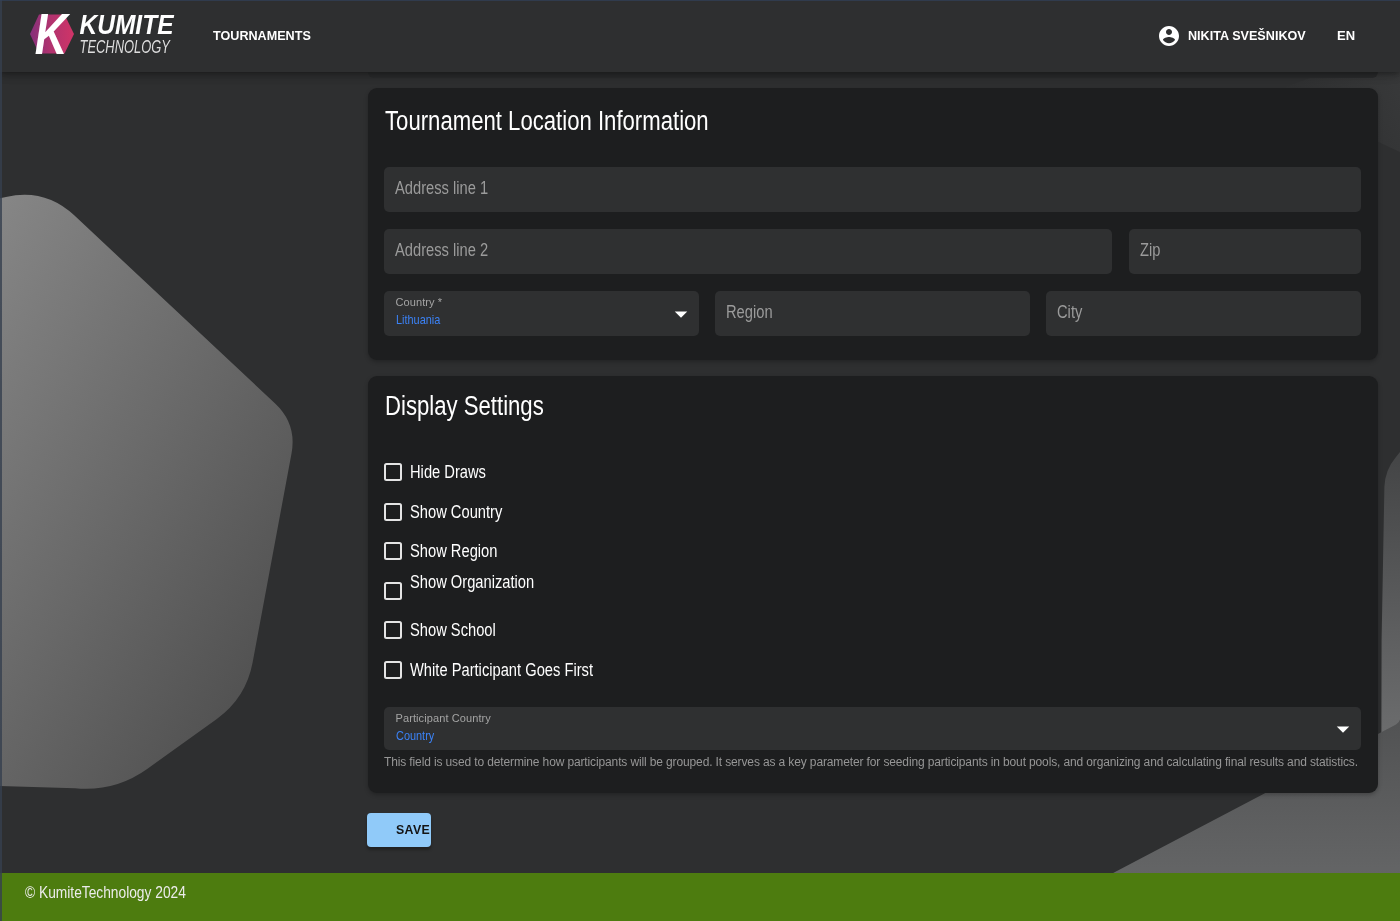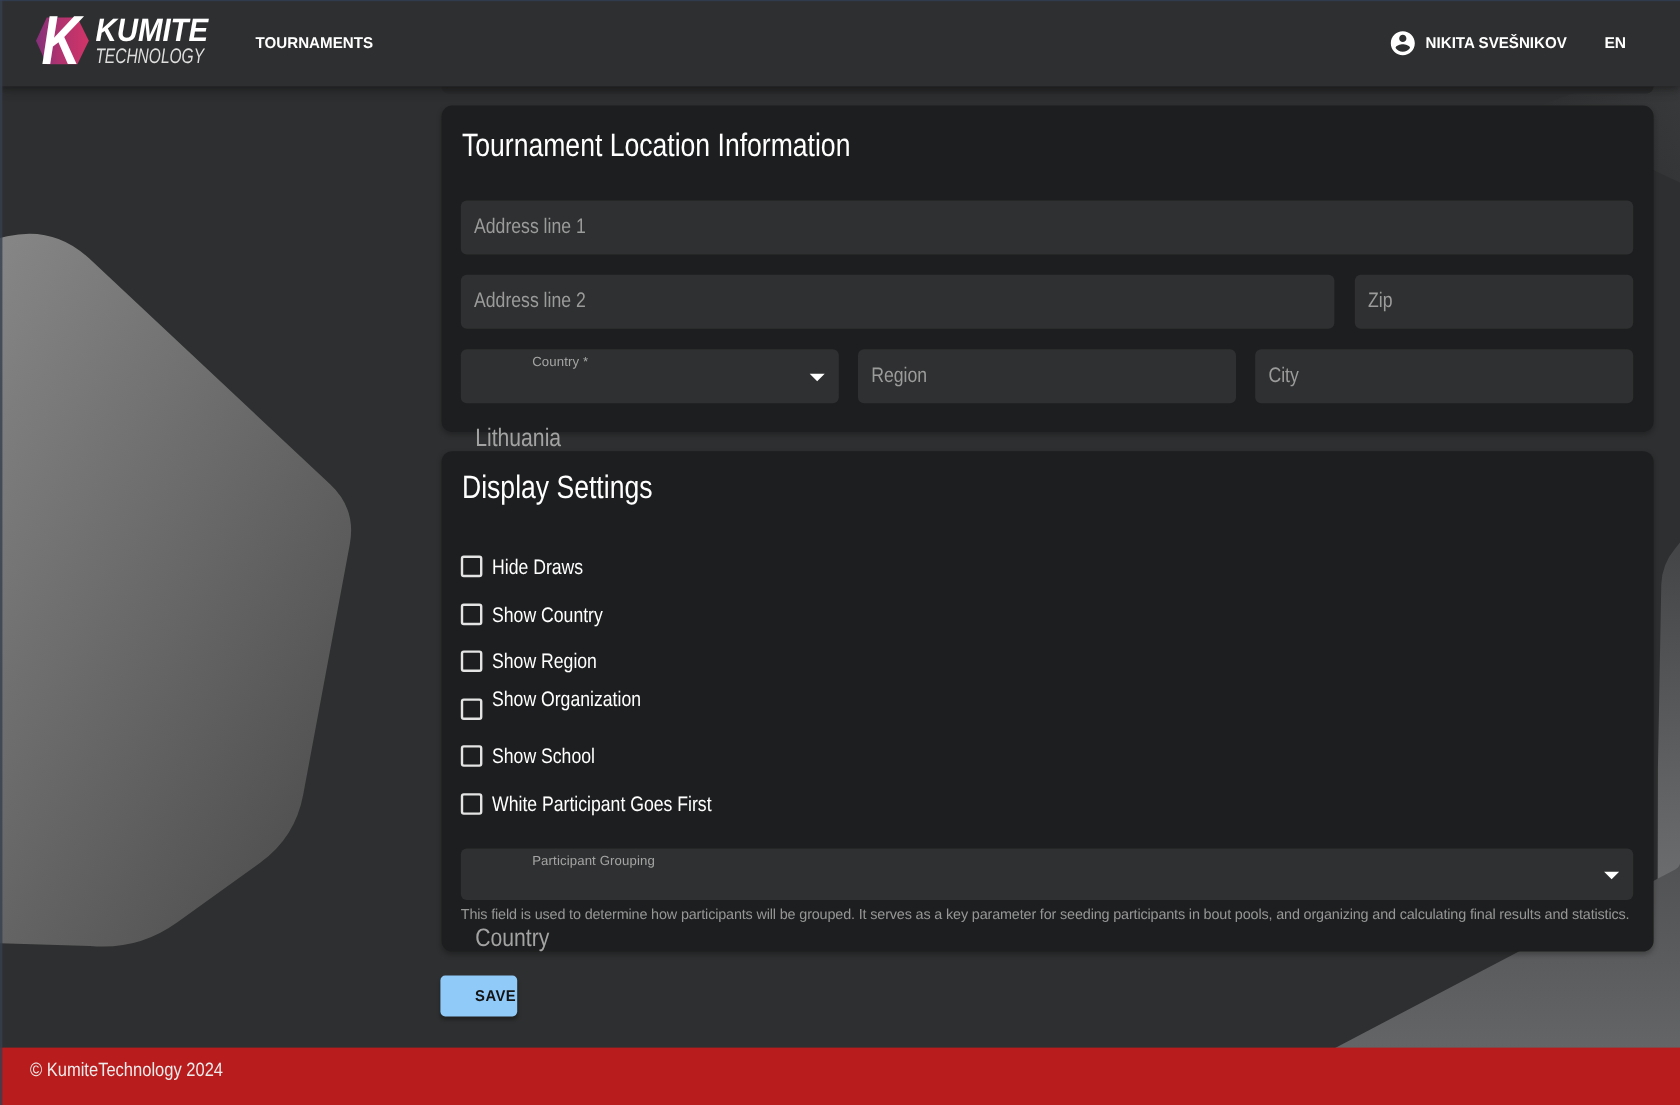--- a/index.html
+++ b/index.html
@@ -21,30 +21,30 @@
   .card { position:absolute; left:368px; width:1010px; background:#1d1e1f; border-radius:9px;
     box-shadow:0 2px 4px rgba(0,0,0,.25); z-index:5; }
   #sliver { position:absolute; left:368px; top:56px; width:1010px; height:21.5px; background:#2a2b2c;
     border-radius:0 0 6px 6px; z-index:4; }
   .ctitle { position:absolute; color:#fff; font-size:27px; line-height:32px; font-weight:400; letter-spacing:0; white-space:nowrap; }
   .cx { display:inline-block; transform:scaleX(0.84); transform-origin:0 50%; white-space:nowrap; }
   .cx8 { display:inline-block; transform:scaleX(0.82); transform-origin:0 50%; white-space:nowrap; }
   .cx95 { display:inline-block; transform:scaleX(0.97); transform-origin:0 50%; white-space:nowrap; }
   .inp { position:absolute; background:#2f3031; border-radius:5px; height:45px; }
   .ph { position:absolute; left:11px; top:0; line-height:43.5px; color:#9b9b9b; font-size:17.5px; letter-spacing:0; white-space:nowrap; }
-  .sel-label { position:absolute; left:11.5px; top:5px; color:#a4a4a4; font-size:11px; letter-spacing:.1px; white-space:nowrap;margin-left:48px; }
-  .sel-val { position:absolute; left:11.5px; top:20.5px; color:#a3a3a3; font-size:21px; letter-spacing:0; white-space:nowrap;margin-top:42px; }
+  .sel-label { position:absolute; left:11.5px; top:5px; color:#a4a4a4; font-size:11px; letter-spacing:.1px; white-space:nowrap; }
+  .sel-val { position:absolute; left:11.5px; top:20.5px; color:#3b82f6; font-size:13px; letter-spacing:0; white-space:nowrap; }
   .caret { position:absolute; }
   .chkbox { position:absolute; left:383.5px; width:18px; height:18px; border:2px solid #e4e4e4; border-radius:2.5px; background:transparent; z-index:6;}
   .chklab { position:absolute; left:410px; color:#fff; font-size:17.5px; line-height:18px; letter-spacing:0; z-index:6; white-space:nowrap; }
   .helper { position:absolute; left:384px; top:755.4px; white-space:nowrap; color:#969696; font-size:12px; letter-spacing:-0.13px; z-index:6;}
   #save { position:absolute; left:367px; top:813px; width:64px; height:34px; background:#90caf9; border-radius:4px;
     color:#141414; font-size:13px; font-weight:bold; letter-spacing:.4px; text-align:right; line-height:34px; z-index:6;
     box-shadow:0 3px 3px rgba(0,0,0,.3); }
-  #footer { position:absolute; left:0; top:873px; width:1400px; height:48px; background:#b91c1c; z-index:10; }
+  #footer { position:absolute; left:0; top:873px; width:1400px; height:48px; background:#4d7c0f; z-index:10; }
   #footer > span { position:absolute; left:25px; top:-4px; height:48px; line-height:48px; color:#ececec; font-size:16px; white-space:nowrap; }
   #leftedge { position:absolute; left:0; top:0; width:2px; height:921px; background:#36404f; z-index:30; opacity:.8; }
   #topedge { position:absolute; left:0; top:0; width:1400px; height:1px; background:#32405a; z-index:31; opacity:.7; }
 </style>
 </head>
 <body>
 <svg id="deco" width="1400" height="921" viewBox="0 0 1400 921">
   <defs>
     <linearGradient id="gL" x1="-50" y1="280" x2="380" y2="540" gradientUnits="userSpaceOnUse">
       <stop offset="0" stop-color="#868686"></stop>
@@ -107,21 +107,21 @@
 <div class="chklab" style="top:502.5px;"><span class="cx">Show Country</span></div>
 <div class="chkbox" style="top:542px;"></div>
 <div class="chklab" style="top:542px;"><span class="cx">Show Region</span></div>
 <div class="chkbox" style="top:581.5px;"></div>
 <div class="chklab" style="top:573px;text-align:center;"><span class="cx">Show Organization</span></div>
 <div class="chkbox" style="top:621px;"></div>
 <div class="chklab" style="top:621px;"><span class="cx">Show School</span></div>
 <div class="chkbox" style="top:661px;"></div>
 <div class="chklab" style="top:661px;"><span class="cx">White Participant Goes First</span></div>
 <div class="inp" style="left:384px; top:707px; width:977px; height:43px; z-index:6;">
-  <span class="sel-label">Participant Grouping</span>
+  <span class="sel-label">Participant Country</span>
     <span class="sel-val"><span class="cx">Country</span></span>
   <svg class="caret" style="right:3px; top:6.5px;" width="30" height="30" viewBox="0 0 24 24">
       <path d="M7 10l5 5 5-5z" fill="#fff"></path>
     </svg>
 </div>
 <div class="helper">This field is used to determine how participants will be grouped. It serves as a key parameter for seeding participants in bout pools, and organizing and calculating final results and statistics.</div>
 
 <div id="save"><span style="display:inline-block;transform:scaleX(0.95);">SAVE</span></div>
 
 <div id="footer">

